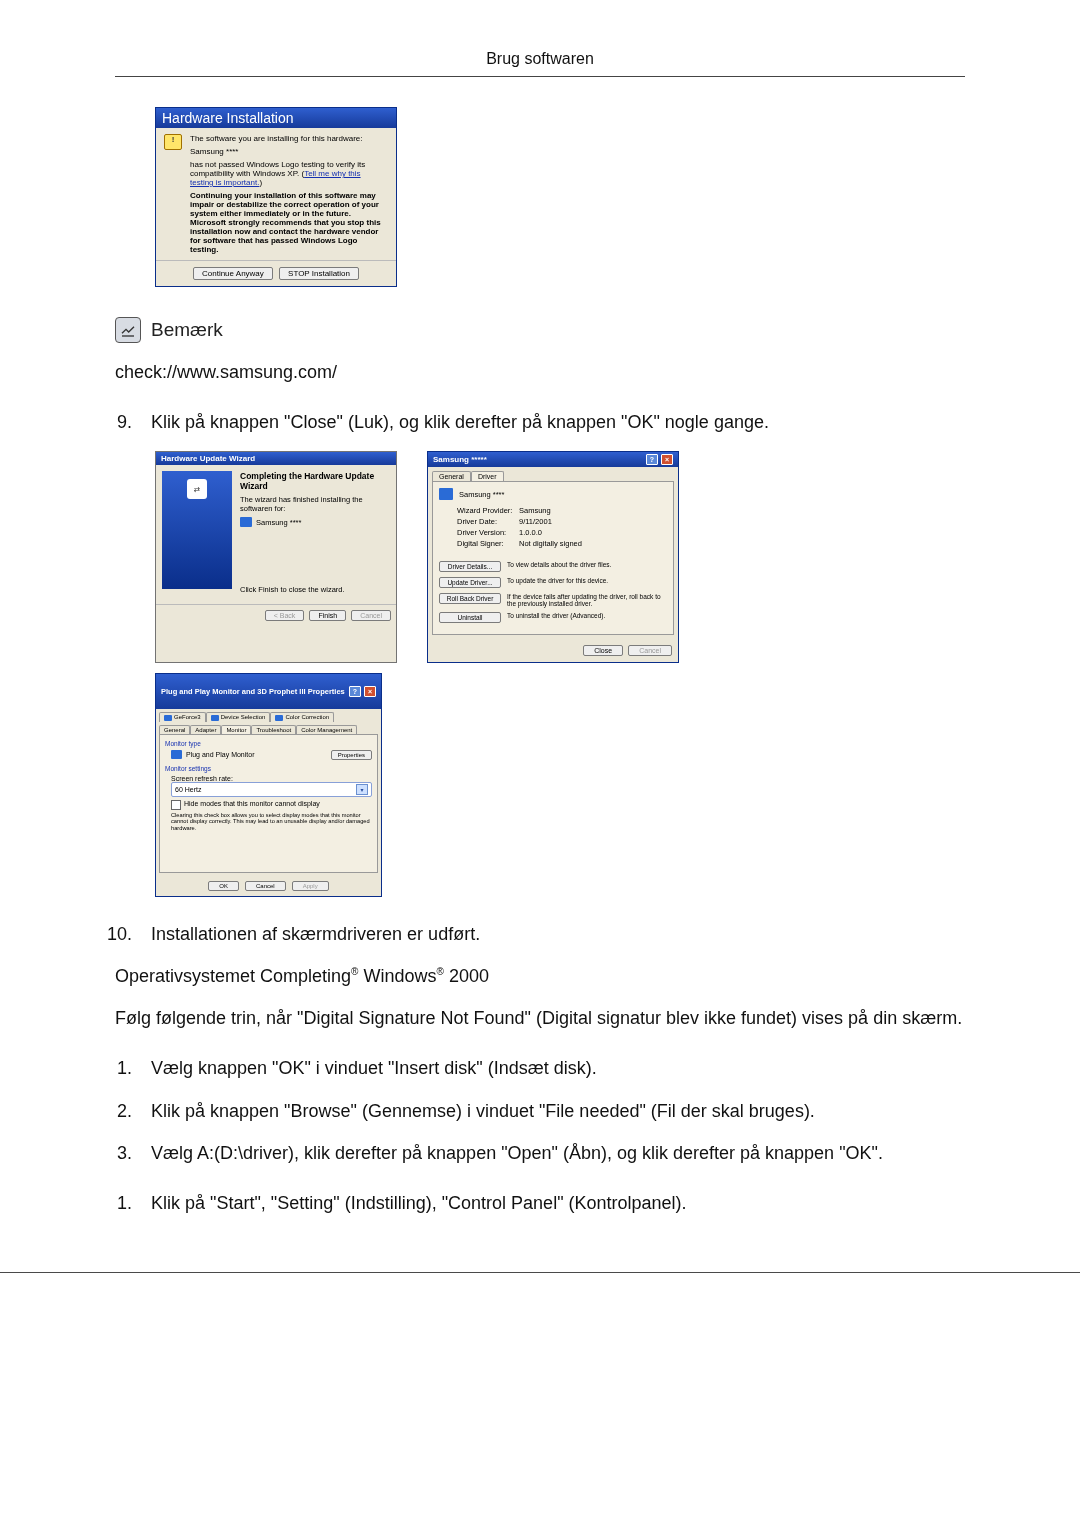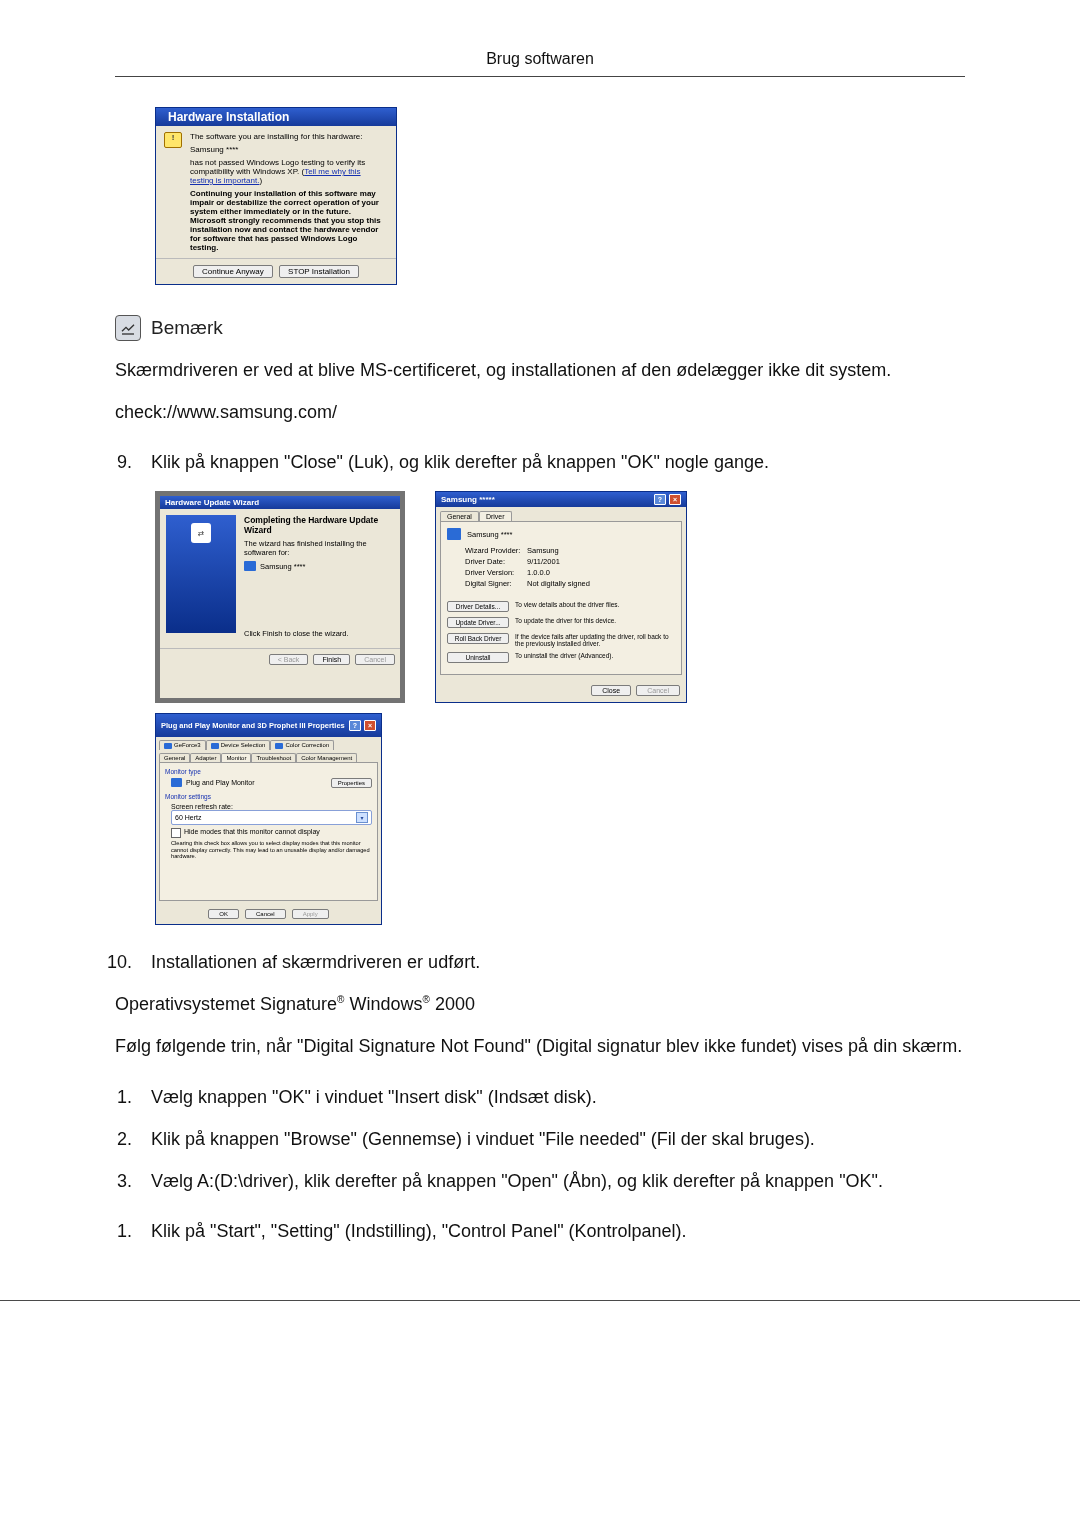--- a/index.html
+++ b/index.html
@@ -28,23 +28,23 @@
   
   .dlg1 {
     width: 240px;
     border: 1px solid #0a2e8a;
     background: #ebe7d8;
     font-size: 8px;
   }
   .dlg1-title {
     background: linear-gradient(#2f5fcf,#163a9a);
     color: #fff;
-    font-weight: bold;
-    padding: 2px 12px;
-    font-size: 12px;
+    font-weight: normal;
+    padding: 2px 6px;
+    font-size: 14px;
   }
   .dlg1-body {
     display: flex;
     padding: 6px 10px 2px 8px;
   }
   .dlg1-ico {
     width: 16px; height: 14px;
     background: #ffe66a;
     border: 1px solid #a07000;
     color: #3a3a3a;
@@ -110,21 +110,21 @@
   .dialog-row {
     display: flex;
     gap: 30px;
     margin-left: 40px;
     margin-bottom: 10px;
   }
 
   
   .dlg2 {
     width: 240px;
-    border: 5px solid #737373;
+    border: 1px solid #737373;
     background: #ebe7d8;
     font-size: 7.5px;
   }
   .dlg2-title {
     background: linear-gradient(#2f5fcf,#163a9a);
     color:#fff;font-size:8px;padding:2px 5px;font-weight:bold;
   }
   .dlg2-body { display:flex; padding:6px; gap:8px; }
   .dlg2-left {
     width:70px;height:110px;background:linear-gradient(#2f5fcf,#0a2e8a);
@@ -188,21 +188,21 @@
   .dlg3-btm button.dis{color:#999;}
 
   
   .dlg4 {
     width: 225px;
     border:1px solid #0a2e8a;background:#ebe7d8;font-size:7px;
     margin-left:40px;margin-top:2px;
   }
   .dlg4-title{
     background:linear-gradient(#2f5fcf,#163a9a);color:#fff;font-size:7.5px;
-    padding:6px 5px;font-weight:bold;display:flex;justify-content:space-between;align-items:center;
+    padding:12px 5px;font-weight:bold;display:flex;justify-content:space-between;align-items:center;
   }
   .dlg4-title .winbtns span{
     display:inline-block;width:10px;height:9px;border:1px solid #fff;border-radius:1px;
     margin-left:1px;background:#5a88d8;font-size:7px;text-align:center;line-height:9px;
   }
   .dlg4-title .winbtns .close{background:#d05030;}
   .dlg4-tabs{display:flex;flex-wrap:wrap;padding:3px 3px 0 3px;}
   .dlg4-tabs .tab{border:1px solid #999;border-bottom:none;padding:1px 4px;background:#ebe7d8;border-radius:2px 2px 0 0;font-size:6px;}
   .dlg4-tabs .tab.active{background:#f3efe2;}
   .dlg4-tabs .ticon{display:inline-block;width:8px;height:6px;background:#2a6bd6;border-radius:1px;margin-right:2px;vertical-align:middle;}
@@ -257,21 +257,20 @@
   <div class="note-row">
     <div class="note-icon">
       <svg viewBox="0 0 24 24">
           <path d="M3 17l6-6 4 4 8-8" stroke="#333" stroke-width="2" fill="none"></path>
           <path d="M3 21h18" stroke="#333" stroke-width="2"></path>
         </svg>
     </div>
     <div class="note-label">Bemærk</div>
   </div>
 
-  <p class="body-text">Skærmdriveren er ved at blive MS-certificeret, og installationen af den ødelægger ikke dit system.</p>
   <p class="body-text">check://www.samsung.com/</p>
 
   <ol class="main" start="9">
     <li>Klik på knappen "Close" (Luk), og klik derefter på knappen "OK" nogle gange.</li>
   </ol>
 
   <div class="dialog-row">
 
     <div class="dlg2">
       <div class="dlg2-title">Hardware Update Wizard</div>
@@ -410,21 +409,21 @@
       <button>Cancel</button>
       <button class="dis">Apply</button>
     </div>
   </div>
 
   <ol class="main" start="10">
     <li>Installationen af skærmdriveren er udført.</li>
   </ol>
 
   <p class="body-text">
-    <span>Operativsystemet Signature</span><span class="sup">®</span><span> Windows</span><span class="sup">®</span><span> 2000</span>
+    <span>Operativsystemet Completing</span><span class="sup">®</span><span> Windows</span><span class="sup">®</span><span> 2000</span>
   </p>
 
   <p class="body-text">Følg følgende trin, når "Digital Signature Not Found" (Digital signatur blev ikke fundet) vises på din skærm.</p>
 
   <ol class="main" start="1">
     <li>Vælg knappen "OK" i vinduet "Insert disk" (Indsæt disk).</li>
     <li>Klik på knappen "Browse" (Gennemse) i vinduet "File needed" (Fil der skal bruges).</li>
     <li>Vælg A:(D:\driver), klik derefter på knappen "Open" (Åbn), og klik derefter på knappen "OK".</li>
   </ol>
 

